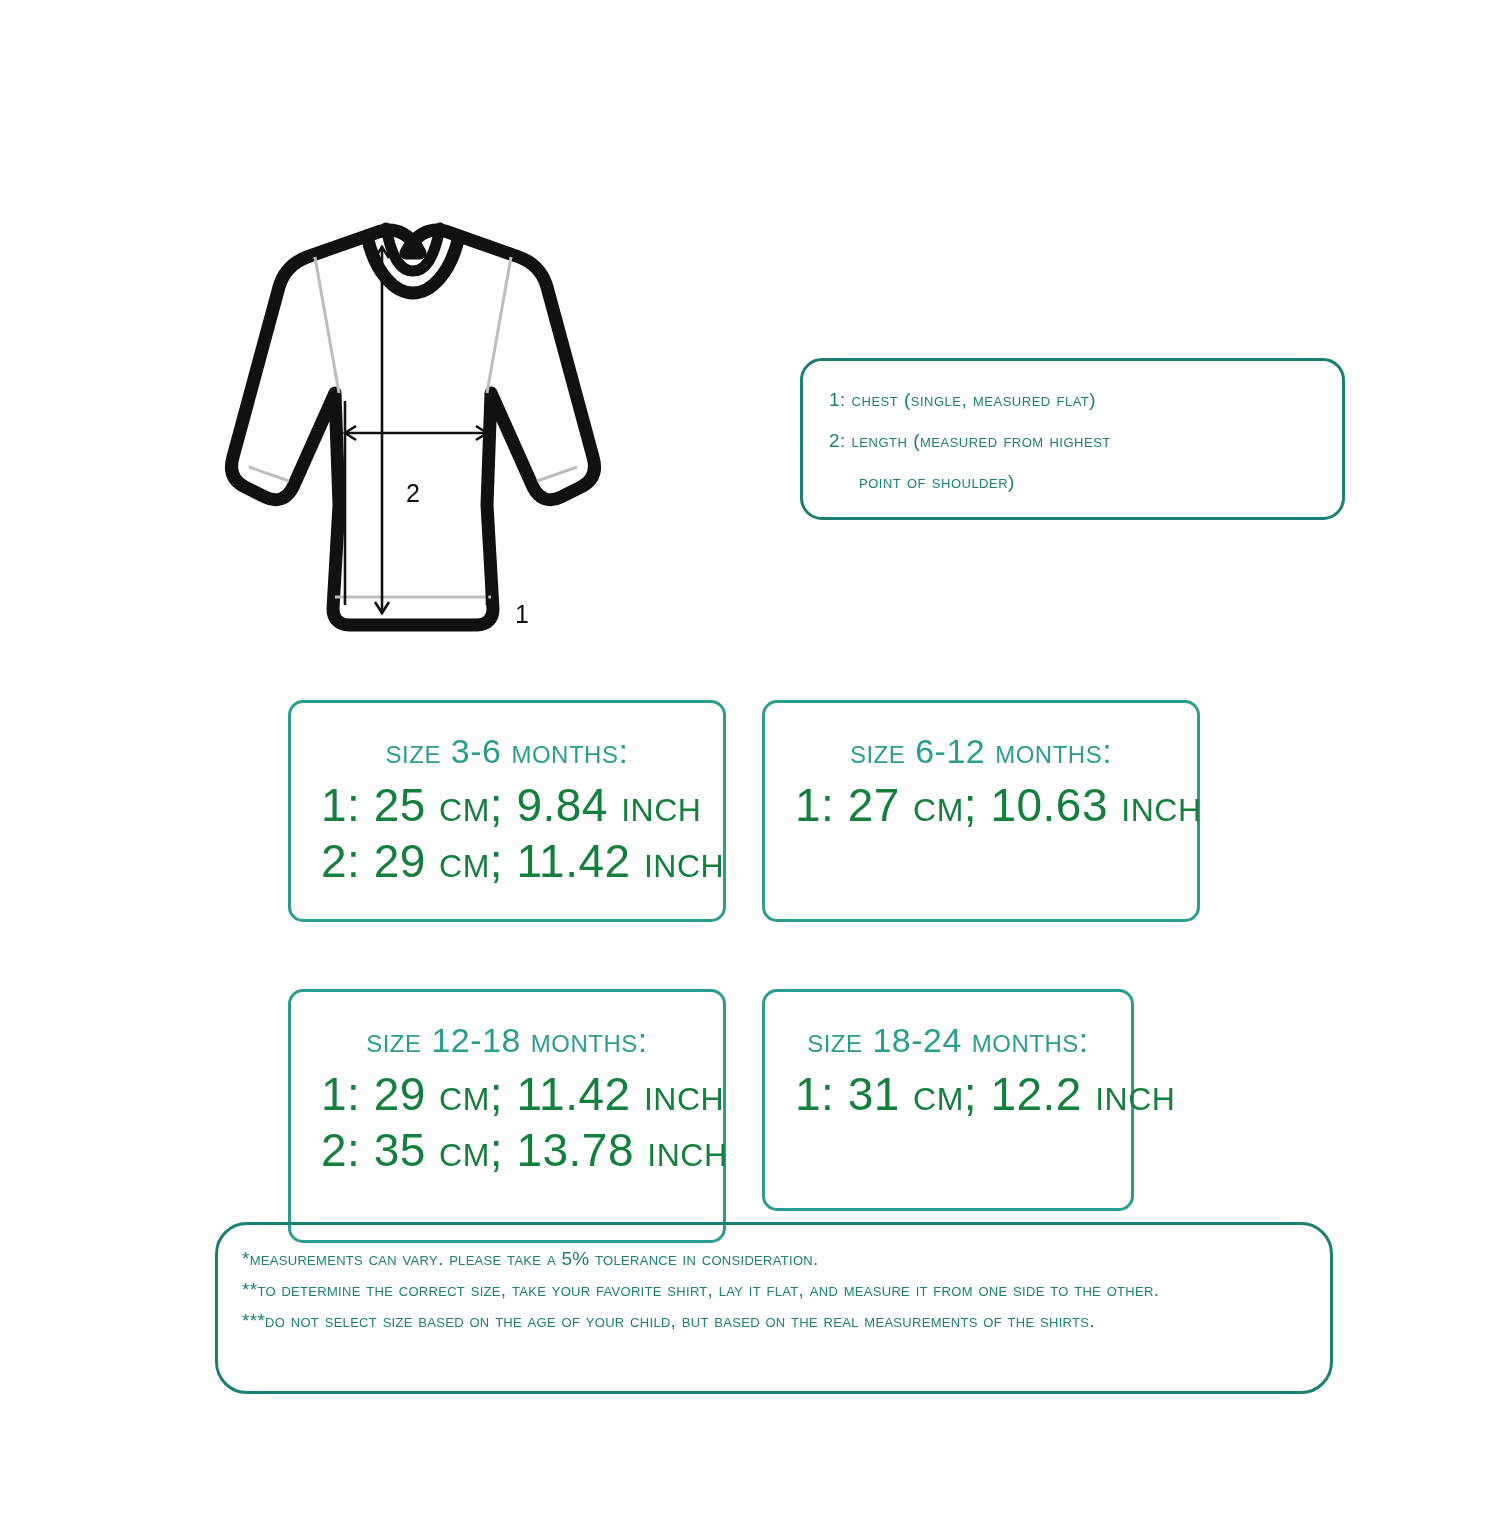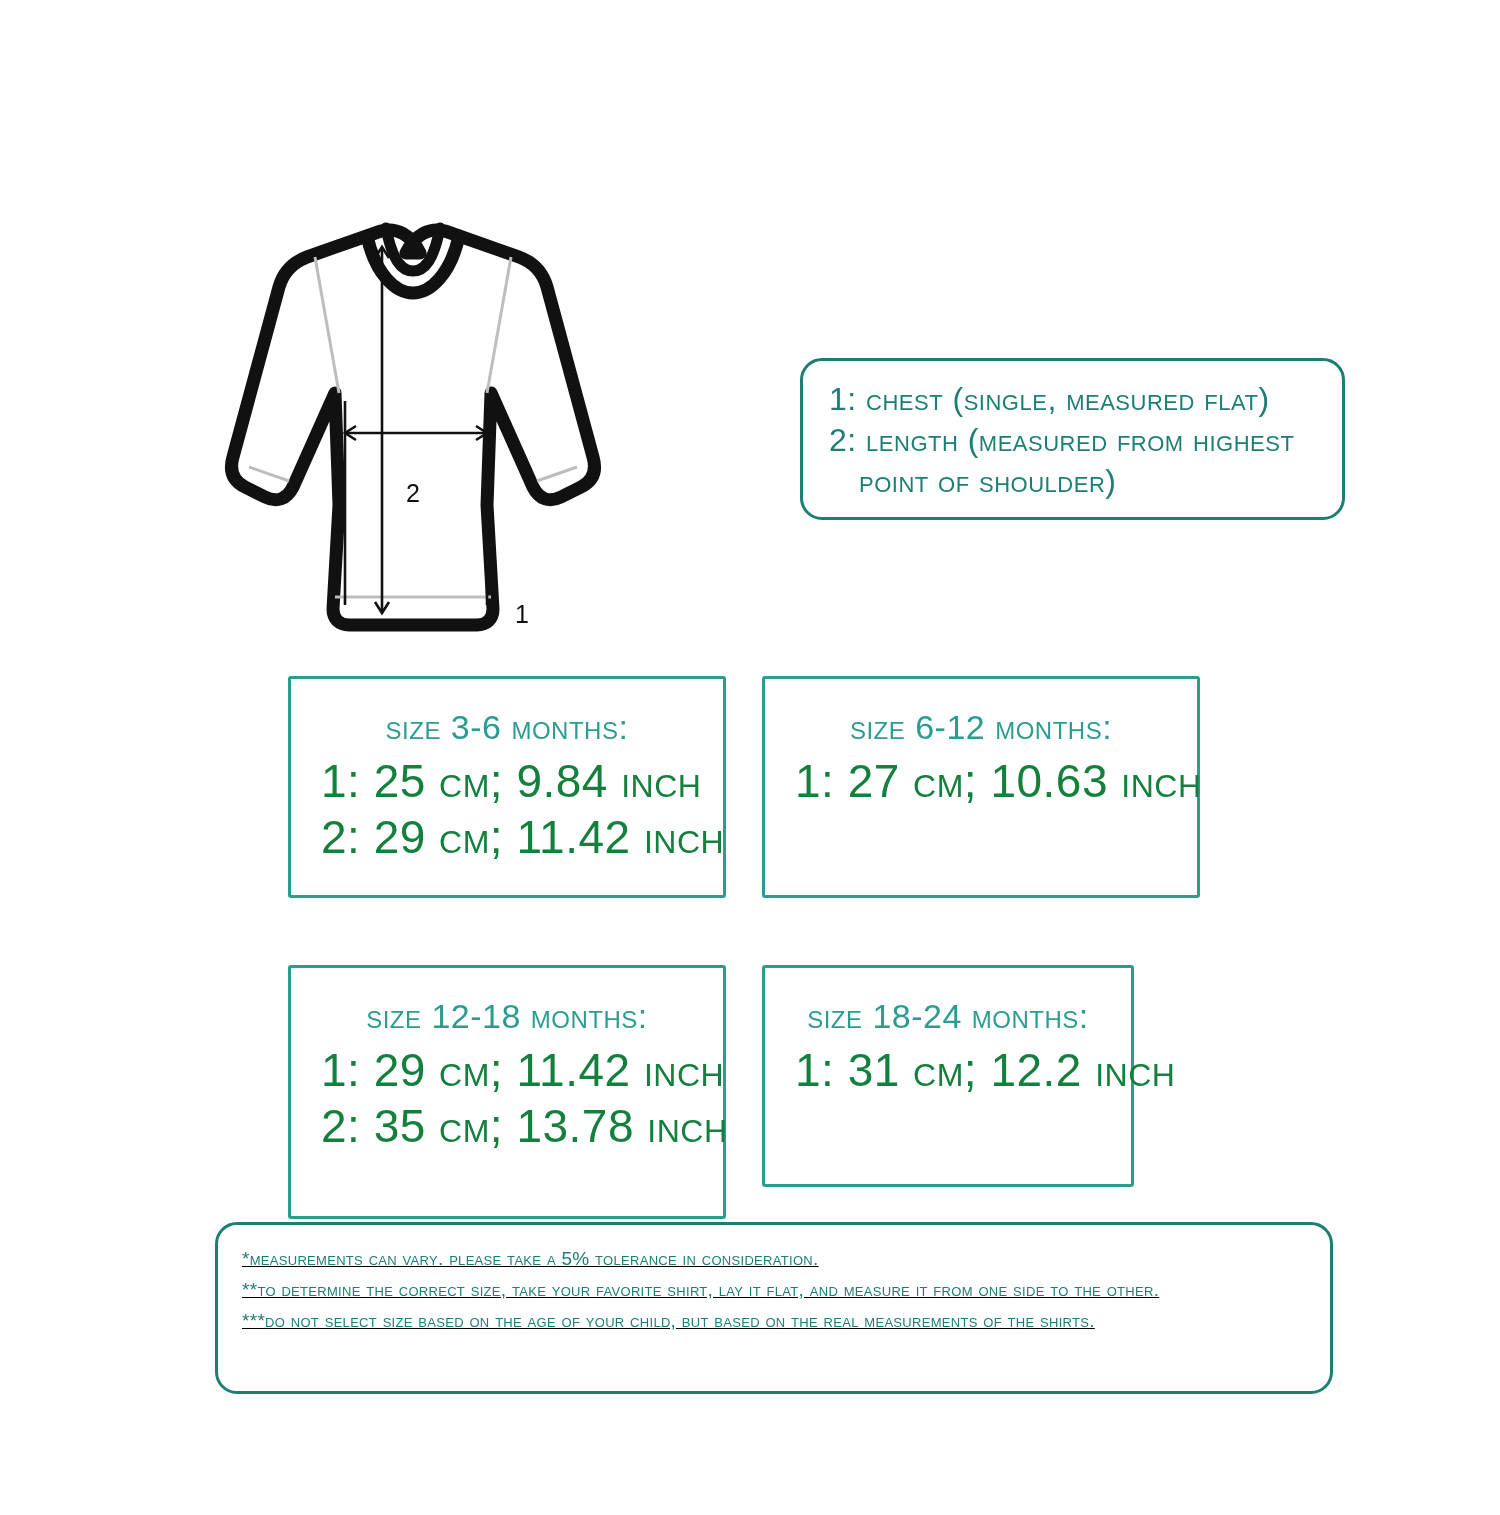--- a/index.html
+++ b/index.html
@@ -37,38 +37,39 @@
     top: 358px;
     width: 545px;
     height: 162px;
     box-sizing: border-box;
     border: 3px solid #1b7f73;
     border-radius: 22px;
     padding: 18px 26px 0 26px;
   }
   .legend-line {
     color: #1b7f73;
-    font-size: 32px;
+    font-size: 19px;
     letter-spacing: 0.5px;
     line-height: 41px;
     white-space: nowrap;
     font-variant: small-caps;
     text-transform: lowercase;
   }
   .legend-line.indent {
     padding-left: 30px;
   }
 
   
   .size-card {
     position: absolute;
     box-sizing: border-box;
     border: 3px solid #2a9d8f;
-    border-radius: 3px;
+    border-radius: 15px;
     padding: 22px 30px 0 30px;
+    margin-top: 24px;
   }
   .size-card.c0 { left: 288px; top: 676px;  width: 438px; height: 222px; }
   .size-card.c1 { left: 762px; top: 676px;  width: 438px; height: 222px; }
   .size-card.c2 { left: 288px; top: 965px;  width: 438px; height: 254px; }
   .size-card.c3 { left: 762px; top: 965px;  width: 372px; height: 222px; }
 
   .size-title {
     color: #2a9d8f;
     font-size: 34px;
     line-height: 52px;
@@ -91,23 +92,22 @@
 
   
   .notes-box {
     position: absolute;
     left: 215px;
     top: 1222px;
     width: 1118px;
     height: 172px;
     box-sizing: border-box;
     border: 3px solid #1b7f73;
-    border-radius: 22px;
+    border-radius: 32px;
     padding: 18px 24px 0 24px;
-    text-decoration: underline;
   }
   .note-line {
     color: #1b7f73;
     font-size: 19px;
     line-height: 31px;
     white-space: nowrap;
     font-variant: small-caps;
     text-transform: lowercase;
     letter-spacing: 0.3px;
   }

